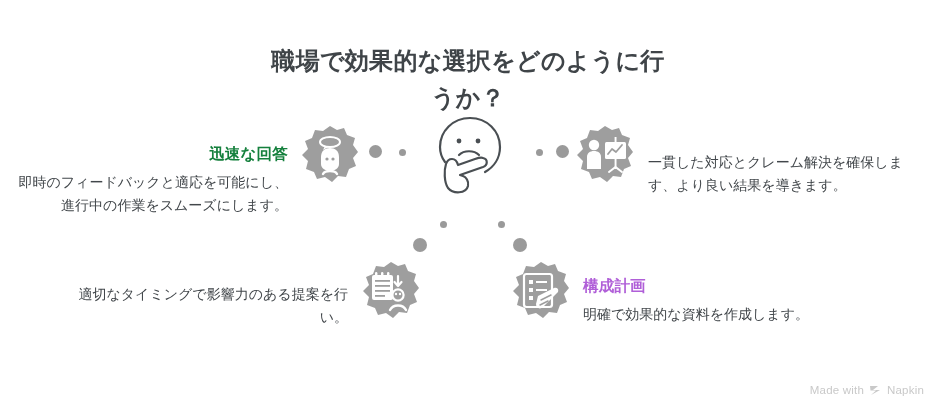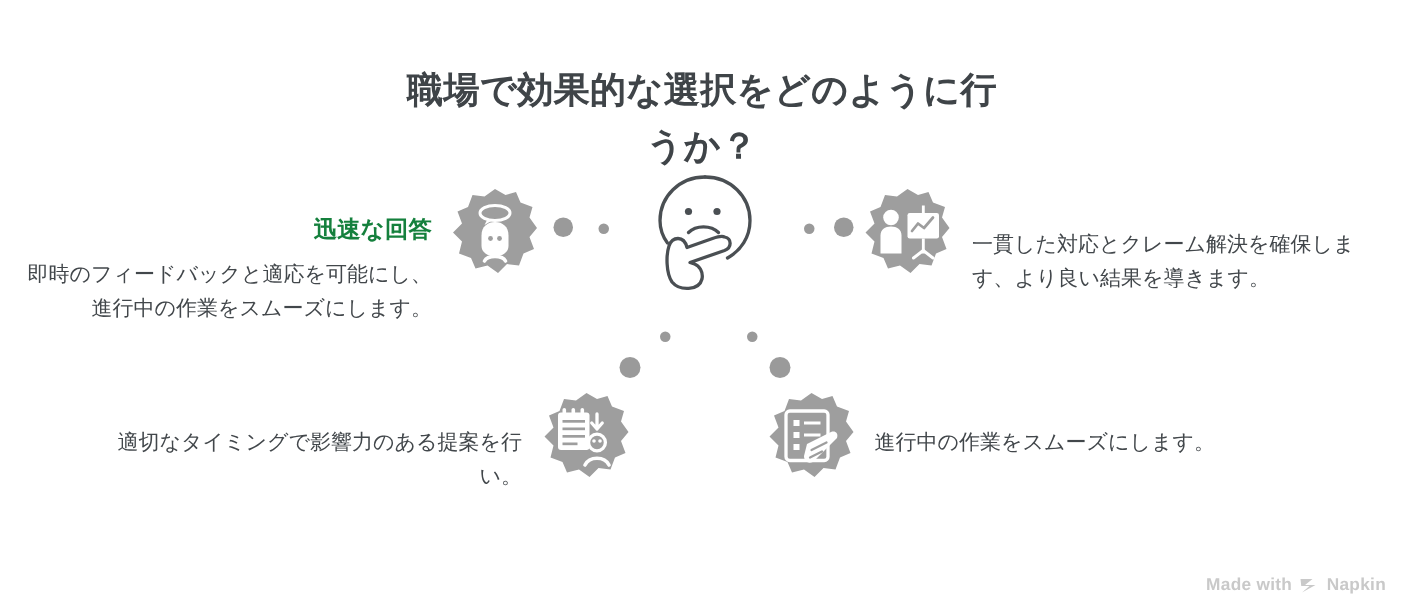--- a/index.html
+++ b/index.html
@@ -86,21 +86,20 @@
   .watermark {
     position: absolute;
     right: 12px;
     bottom: 12px;
     display: flex;
     align-items: center;
     gap: 5px;
     font-size: 11.5px;
     color: #c9c9c9;
     letter-spacing: 0.2px;
-    font-weight: bold;
   }
   .watermark svg { display: block; }
 </style>
 </head>
 <body>
 
 <div class="title">職場で効果的な選択をどのように行うか？</div>
 
 <div class="face">
   <svg viewBox="0 0 80 86" fill="none" xmlns="http://www.w3.org/2000/svg">
@@ -198,21 +197,22 @@
 
 <div class="block left-align b-strategy">
   <div class="body">一貫した対応とクレーム解決を確保します、より良い結果を導きます。</div>
 </div>
 
 <div class="block right-align b-struct">
   <div class="body">適切なタイミングで影響力のある提案を行い。</div>
 </div>
 
 <div class="block left-align b-plan">
-  <div class="body">進行中の作業をスムーズにします。</div>
+  <div class="heading c-purple">構成計画</div>
+  <div class="body">明確で効果的な資料を作成します。</div>
 </div>
 
 <div class="watermark">
   <span>Made with</span>
   <span>
     <svg width="13" height="12" viewBox="0 0 13 12" xmlns="http://www.w3.org/2000/svg">
       <path d="M1 2 L9 2 L4 6 L11 6 L2 11 L7 6.6 L1.5 6.6 Z" fill="#c9c9c9"></path>
     </svg>
   </span>
   <span>Napkin</span>

